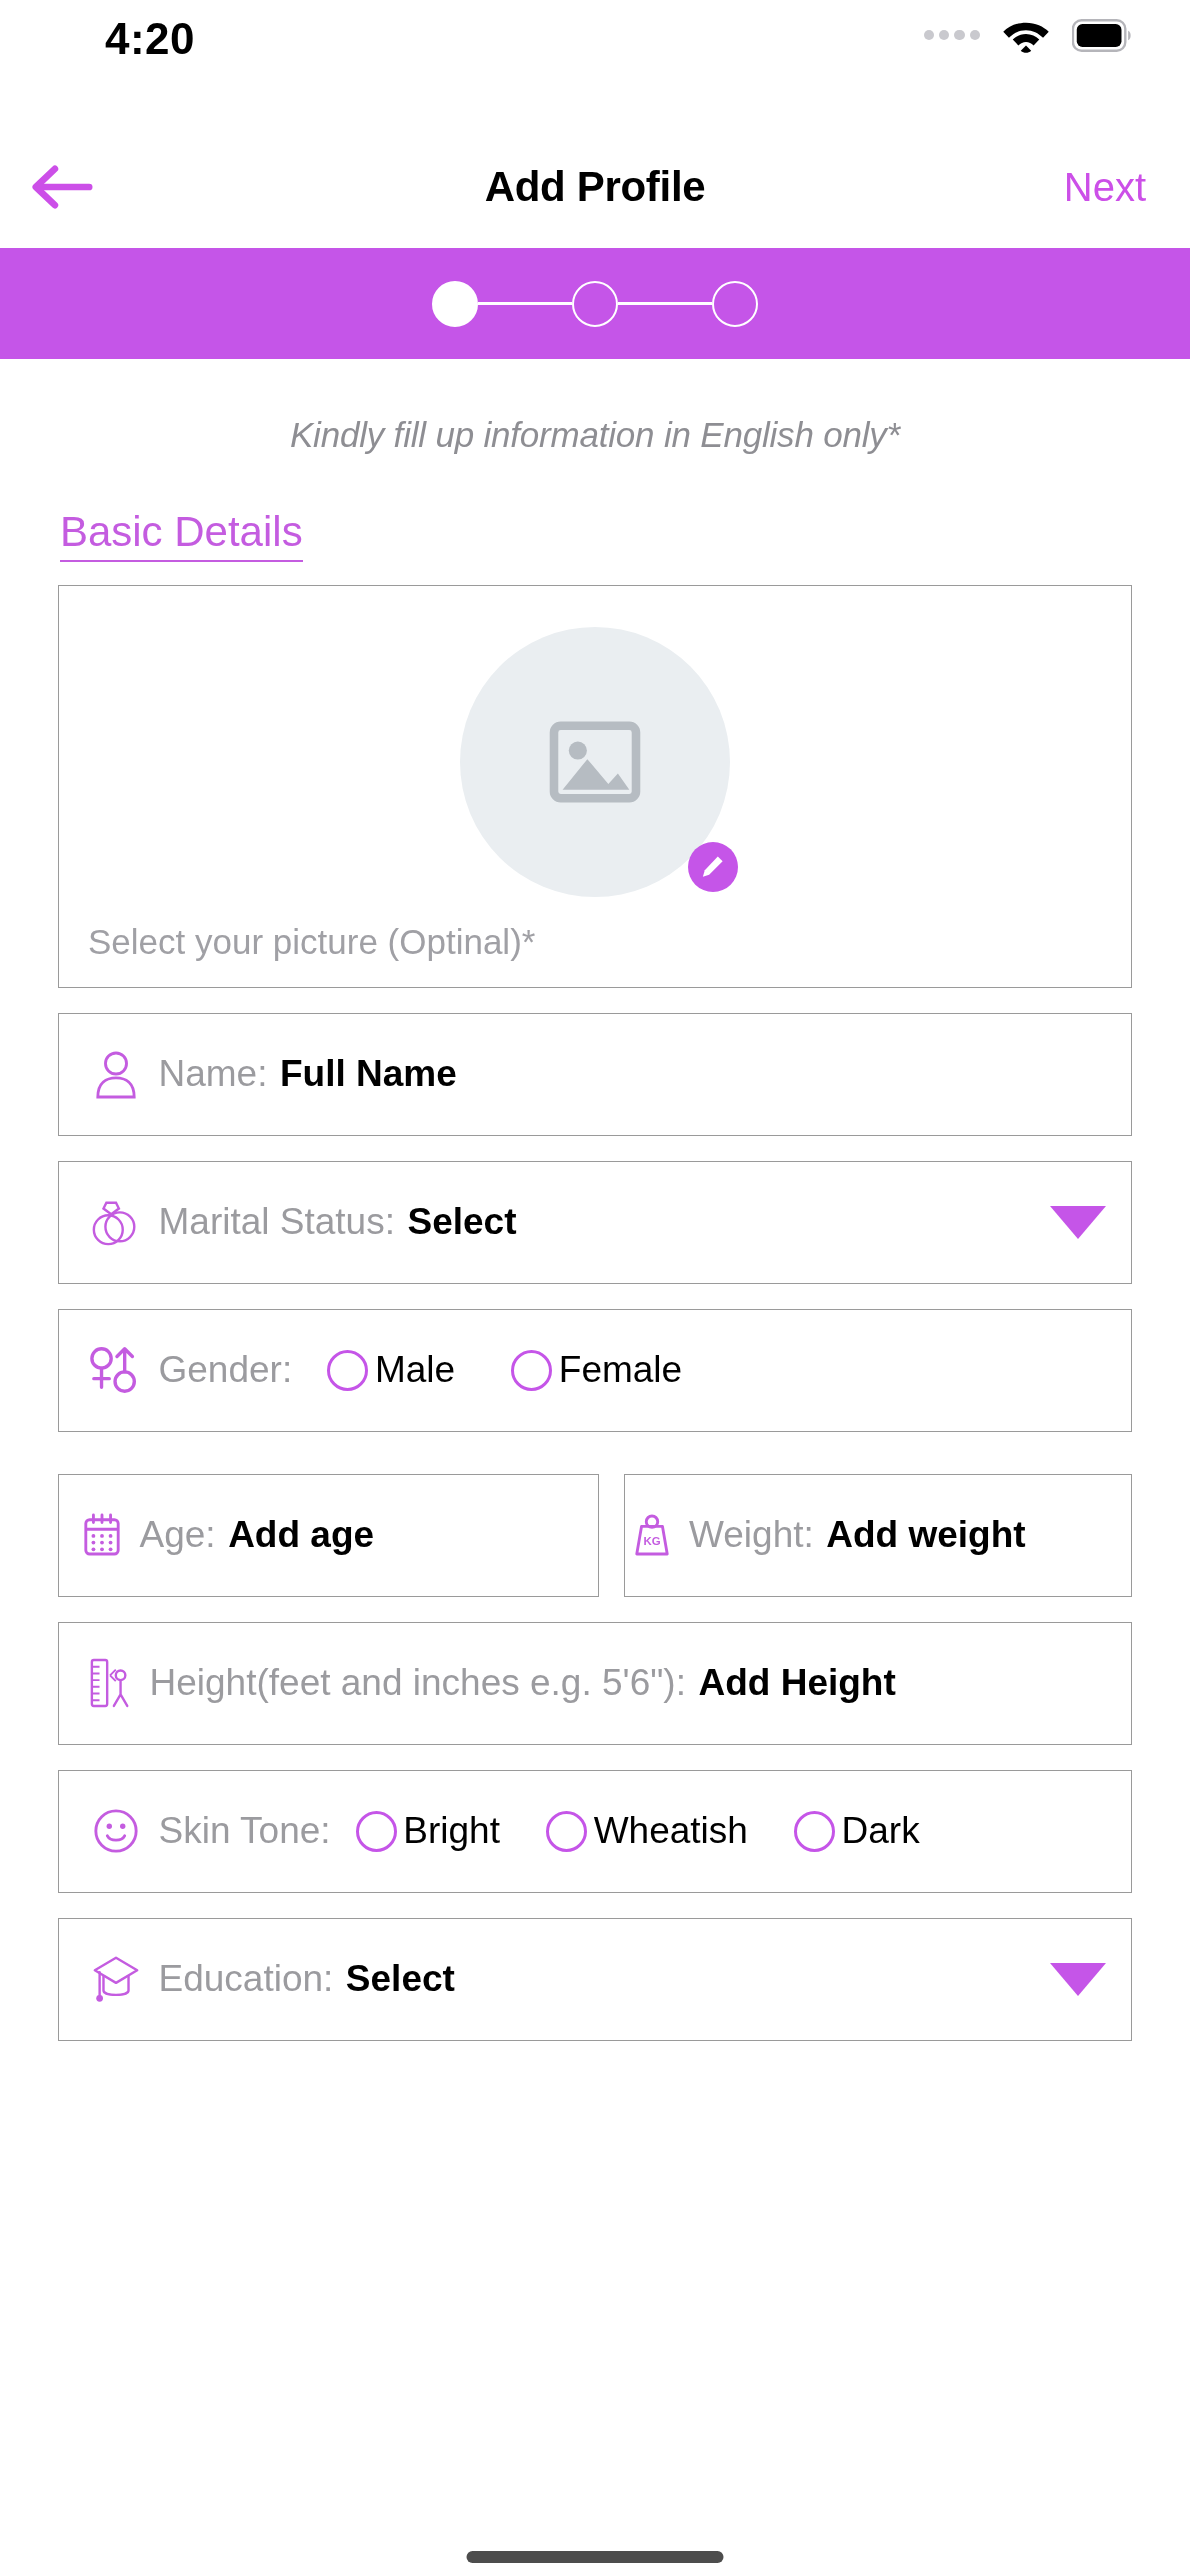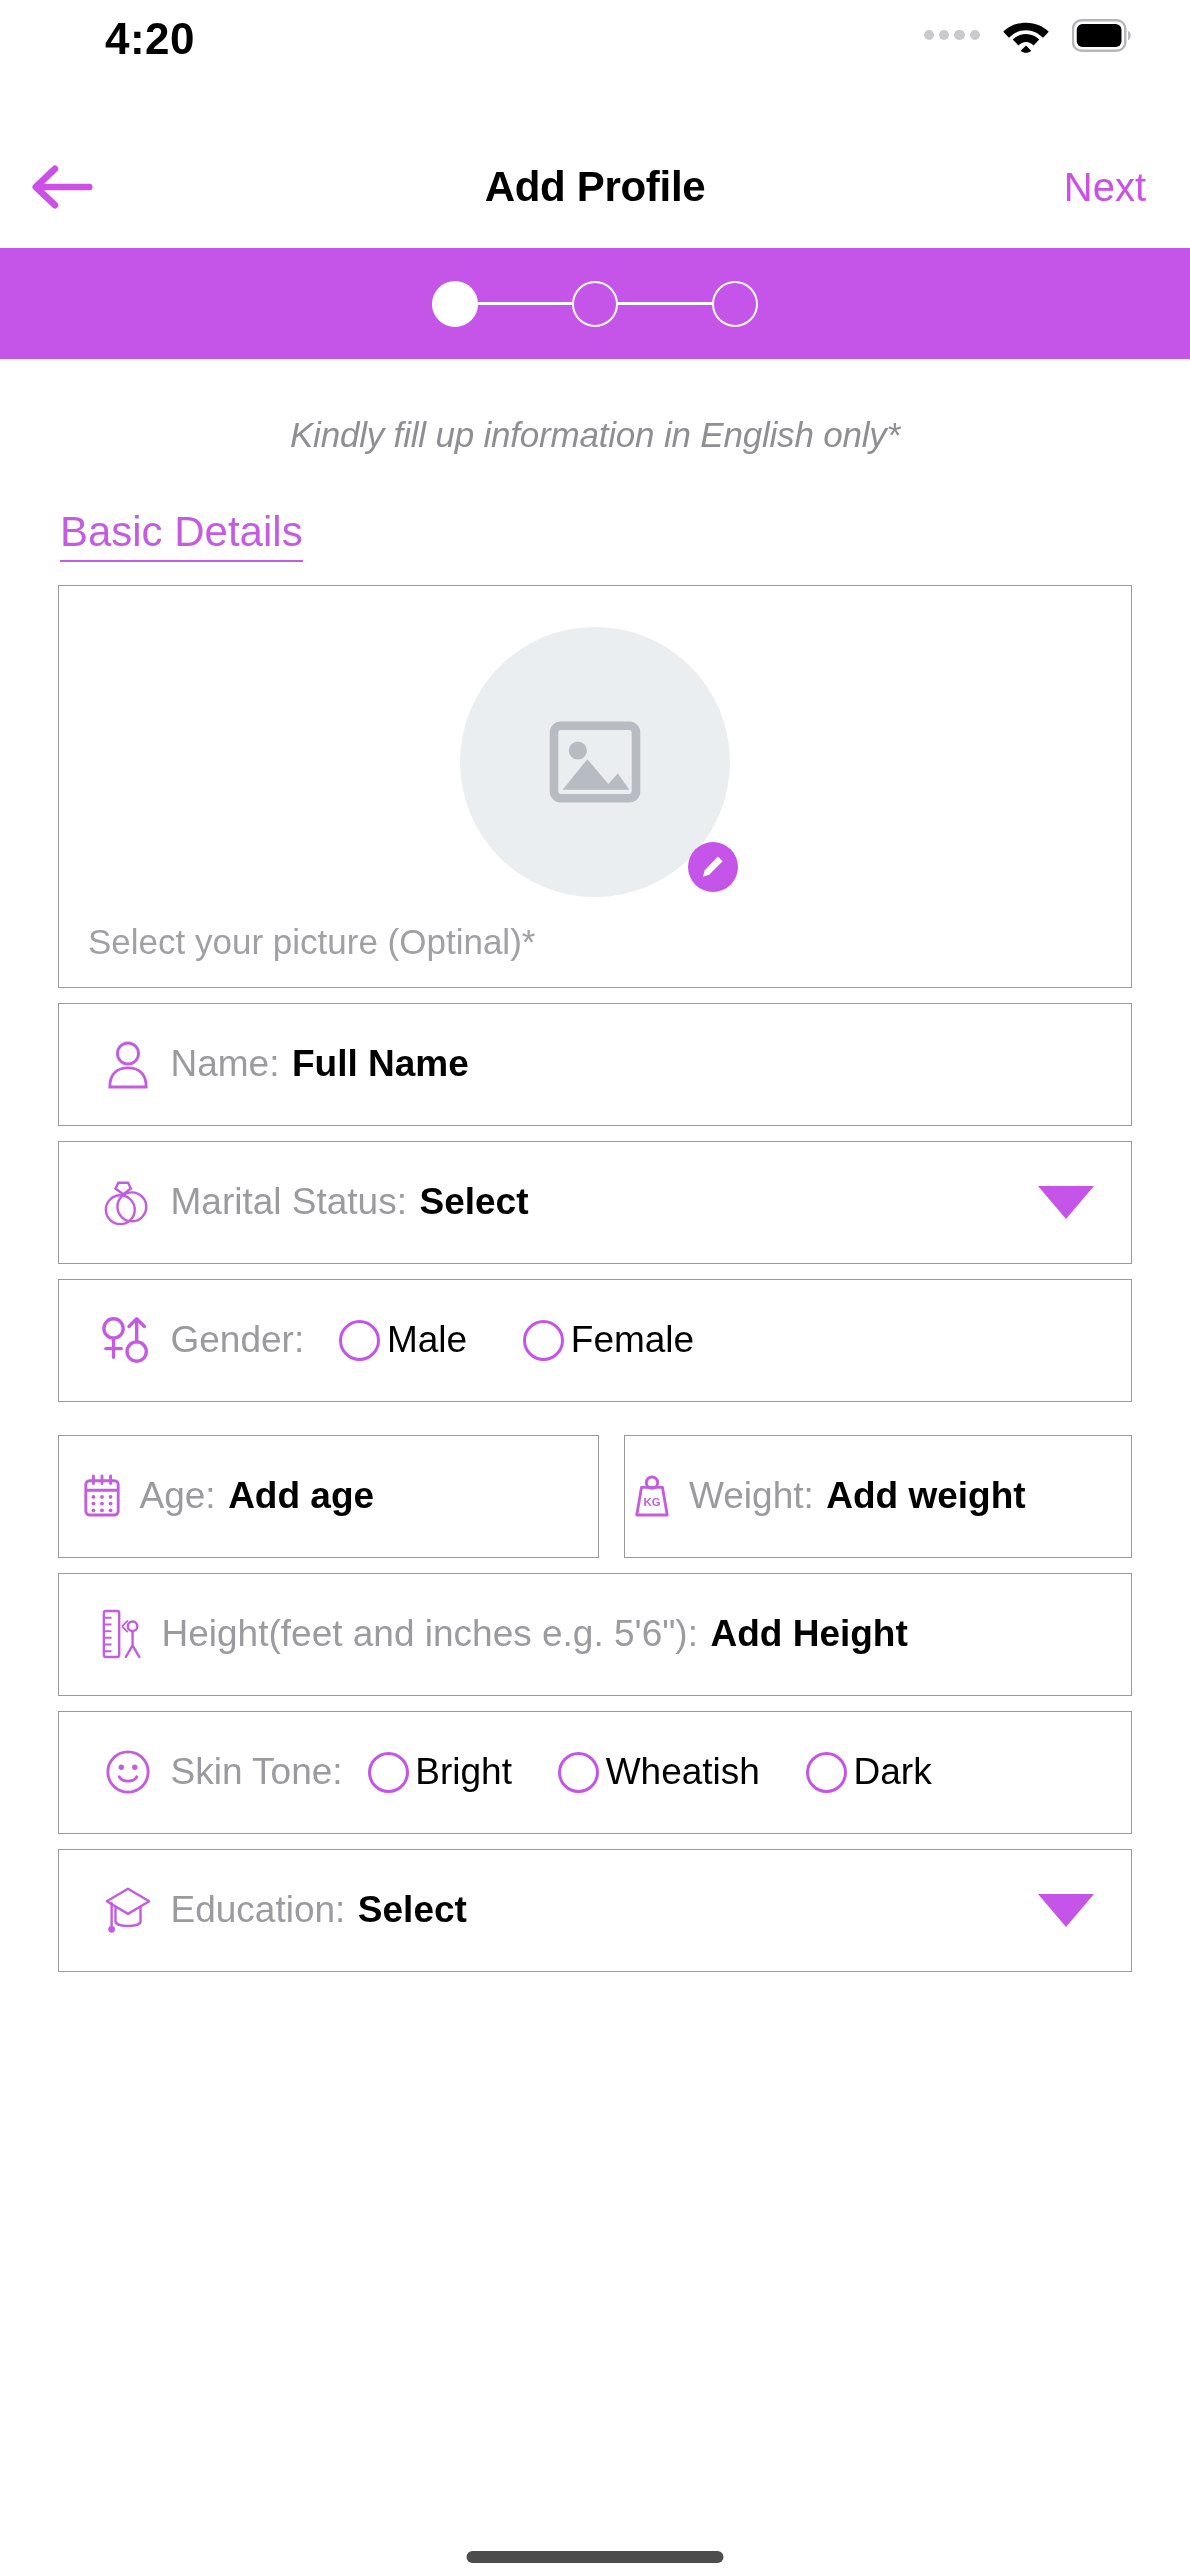--- a/index.html
+++ b/index.html
@@ -136,24 +136,24 @@
     color: #c45ce0;
     border-bottom: 2.9px solid #c45ce0;
     padding-bottom: 3.8px;
     cursor: pointer;
   }
 
   
   .card {
     border: 1.9px solid #9a9a9a;
     background: #ffffff;
-    margin-top: 15px;
-    display: flex;
-    align-items: center;
-    padding: 0 37px;
+    margin-top: 25px;
+    display: flex;
+    align-items: center;
+    padding: 0 25px;
     min-height: 123px;
   }
   .photo-card {
     margin-top: 23px;
     flex-direction: column;
     align-items: stretch;
     padding: 0;
     min-height: 403px;
     position: relative;
   }
@@ -235,21 +235,21 @@
     flex: 0 0 auto;
   }
   .radio-lbl {
     font-size: 37px;
     color: #000;
     margin-left: 6.7px;
     white-space: nowrap;
   }
 
   .row-2 { display: flex; gap: 25px; }
-  .row-2 .card { flex: 1 1 0; margin-top: 33px; text-align: center; }
+  .row-2 .card { flex: 1 1 0; margin-top: 42px; text-align: center; }
 
   
   .home-indicator {
     position: absolute;
     left: 50%;
     transform: translateX(-50%);
     bottom: 13.4px;
     width: 257px;
     height: 11.5px;
     border-radius: 7.7px;

